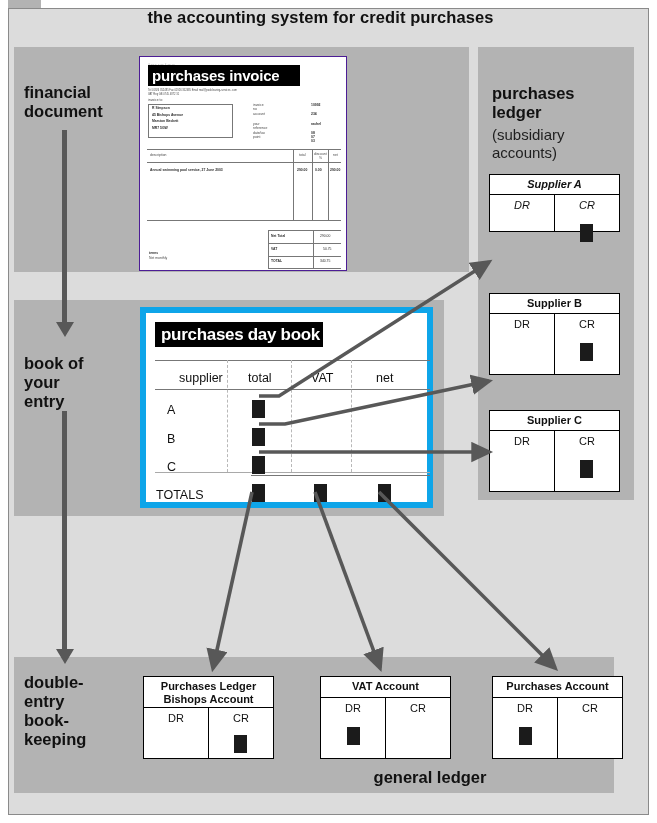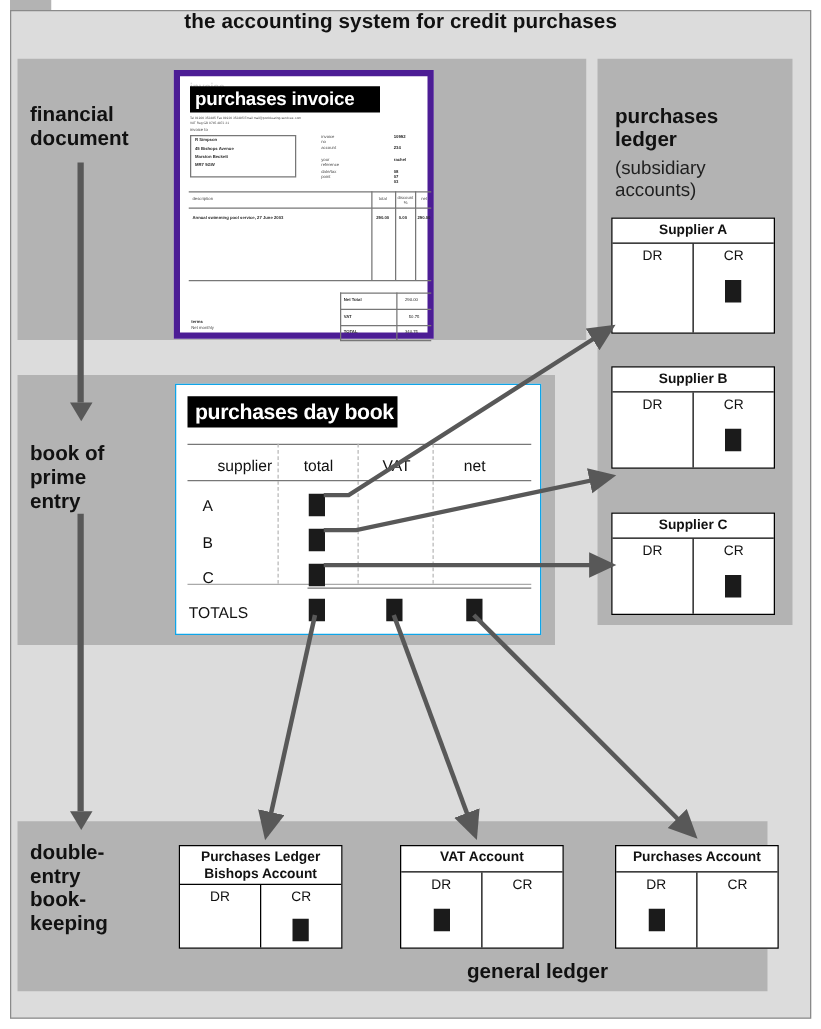--- a/index.html
+++ b/index.html
@@ -22,21 +22,21 @@
 
   
   .vline{position:absolute;width:5px;background:#585858;}
   .vhead{position:absolute;width:0;height:0;border-left:9px solid transparent;
          border-right:9px solid transparent;border-top:15px solid #585858;}
 
   
   .card{position:absolute;background:#ffffff;border:1px solid #000;box-sizing:border-box;}
 
   
-  #invoice{left:139px;top:56px;width:208px;height:215px;border:5px solid #4c1d95;}
+  #invoice{left:139px;top:56px;width:208px;height:215px;border:1px solid #4c1d95;}
   .inv-ghost{position:absolute;left:8px;top:4px;font-size:8px;font-weight:bold;color:#d2d2d2;}
   .inv-banner{position:absolute;left:8px;top:8px;width:152px;height:21px;background:#000;}
   .inv-banner span{color:#fff;font-size:15px;font-weight:bold;line-height:21px;padding-left:4px;
                    display:block;letter-spacing:-.2px;}
   .inv-micro{position:absolute;font-size:2.6px;color:#4a4a4a;line-height:1.55;white-space:nowrap;}
   .inv-lbl{position:absolute;font-size:3.4px;color:#4a4a4a;}
   .inv-addr{position:absolute;left:8px;top:47px;width:83px;height:32px;border:1px solid #777;}
   .inv-addr div{font-size:3.4px;font-weight:bold;color:#2b2b2b;line-height:1.65;
                 padding-left:3px;padding-top:1px;}
   .inv-meta{position:absolute;left:113px;top:46px;font-size:3.4px;color:#4a4a4a;}
@@ -44,21 +44,21 @@
   .inv-meta .k{position:absolute;left:0;}
   .inv-meta .v{position:absolute;left:58px;font-weight:bold;color:#2b2b2b;}
   .inv-rule{position:absolute;background:#777;height:1px;}
   .inv-vrule{position:absolute;background:#777;width:1px;}
   .inv-cell{position:absolute;font-size:3.4px;color:#4a4a4a;}
   .inv-cell.b{font-weight:bold;color:#2b2b2b;}
   .tot-lbl{position:absolute;font-size:3.4px;font-weight:bold;color:#2b2b2b;}
   .tot-val{position:absolute;font-size:3.4px;color:#2b2b2b;}
 
   
-  #daybook{left:140px;top:307px;width:293px;height:201px;border:1px solid #0ea5e9;}
+  #daybook{left:140px;top:307px;width:293px;height:201px;border:6px solid #0ea5e9;}
   .db-banner{position:absolute;left:9px;top:9px;width:168px;height:25px;background:#000;}
   .db-banner span{color:#fff;font-size:17px;font-weight:bold;line-height:25px;padding-left:6px;
                   display:block;letter-spacing:-.3px;}
   .db-hrule{position:absolute;background:#777;height:1px;left:9px;width:275px;}
   .db-hrule.light{background:#a9a9a9;}
   .db-vdash{position:absolute;top:47px;height:112px;width:0;border-left:1px dashed #b8b8b8;}
   .db-th{position:absolute;font-size:12.5px;color:#111;top:58px;}
   .db-rl{position:absolute;font-size:12.5px;color:#111;}
   .blk{position:absolute;background:#1b1b1b;}
 
@@ -90,21 +90,21 @@
   <div class="band" style="left:14px;top:300px;width:430px;height:216px;"></div>
   <div class="band" style="left:14px;top:657px;width:600px;height:136px;"></div>
 
   <div class="stage" style="left:24px;top:83px;">
     <div>financial</div>
     <div>document</div>
   </div>
 
   <div class="stage" style="left:24px;top:354px;">
     <div>book of</div>
-    <div>prime</div>
+    <div>your</div>
     <div>entry</div>
   </div>
 
   <div class="stage" style="left:24px;top:673px;">
     <div>double-</div>
     <div>entry</div>
     <div>book-</div>
     <div>keeping</div>
   </div>
 
@@ -222,21 +222,21 @@
 
   <div style="position:absolute;left:492px;top:84px;font-size:16.5px;font-weight:bold;color:#111;line-height:1.18;">
     <div>purchases</div>
     <div>ledger</div>
   </div>
   <div style="position:absolute;left:492px;top:126px;font-size:15px;font-weight:normal;color:#1f1f1f;line-height:1.2;">
     <div>(subsidiary</div>
     <div>accounts)</div>
   </div>
 
-  <div class="tacc" style="left:489px;top:174px;width:131px;height:93px;">
+  <div class="tacc" style="left:489px;top:174px;width:131px;height:58px;font-style:italic;">
     <div class="hd" style="height:20px;">Supplier A</div>
     <div class="mid" style="left:64px;top:20px;"></div>
     <div class="dr" style="left:0;top:24px;width:64px;">DR</div>
     <div class="cr" style="left:65px;top:24px;width:64px;">CR</div>
     <div class="blk" style="left:90px;top:49px;width:13px;height:18px;"></div>
   </div>
 
   <div class="tacc" style="left:489px;top:293px;width:131px;height:82px;">
     <div class="hd" style="height:20px;">Supplier B</div>
     <div class="mid" style="left:64px;top:20px;"></div>

